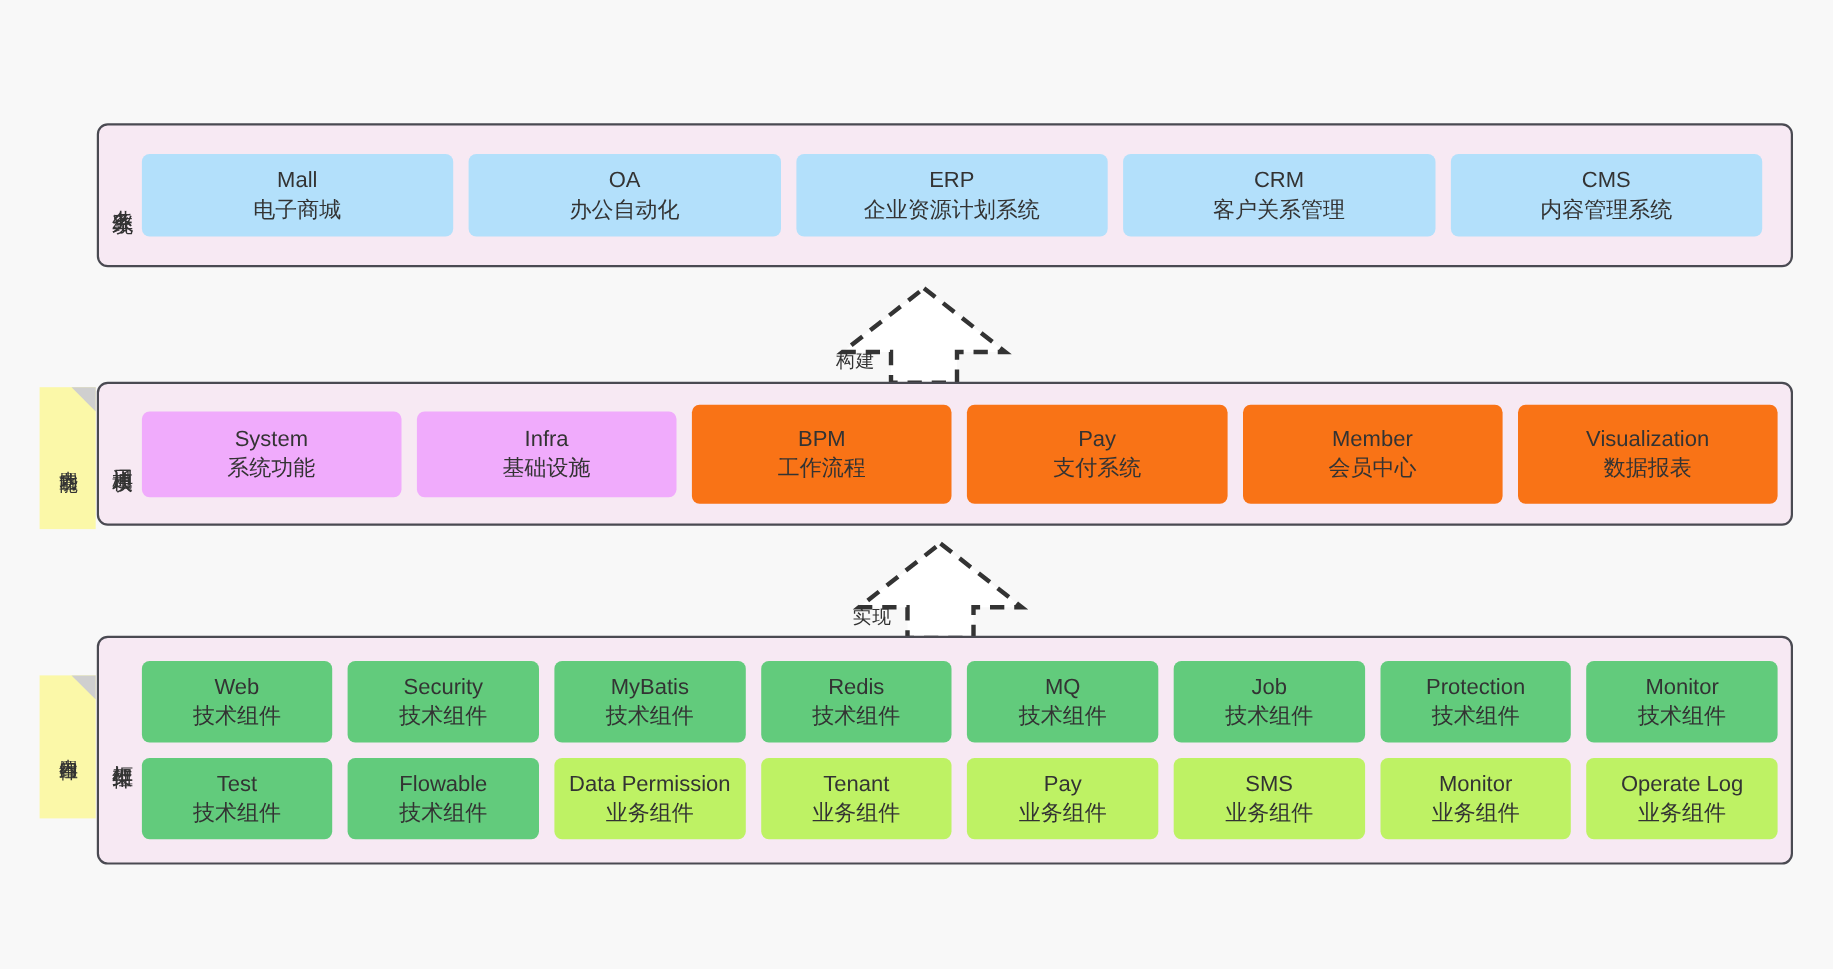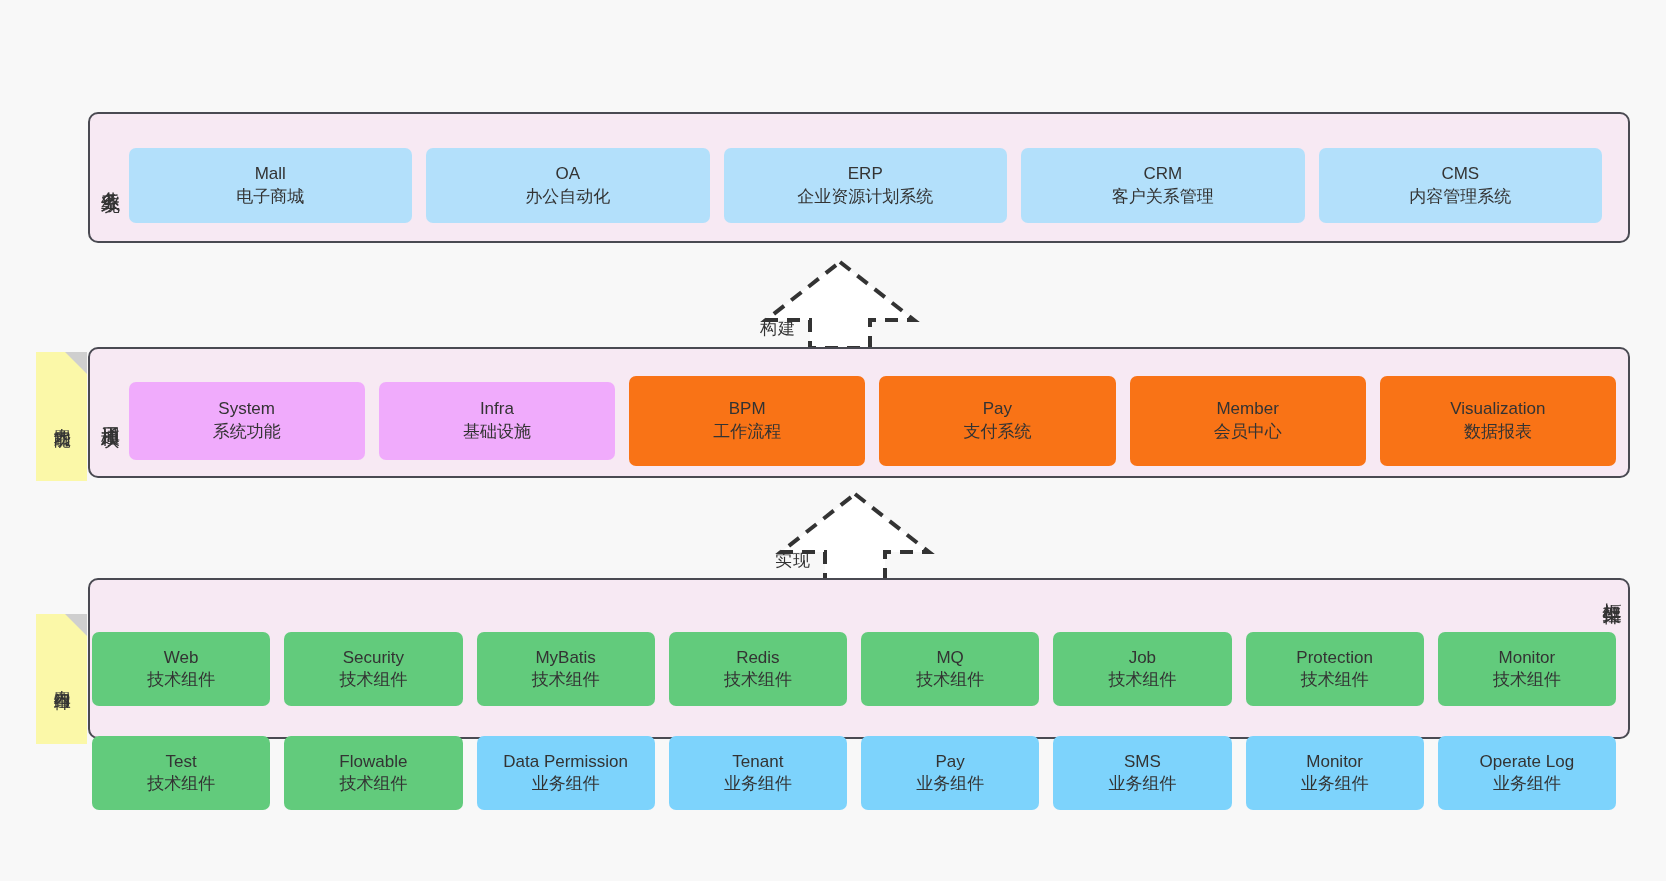--- a/index.html
+++ b/index.html
@@ -66,36 +66,35 @@
 
   
   .card {
     flex: 1 1 0;
     border-radius: 7px;
     display: flex;
     flex-direction: column;
     align-items: center;
     justify-content: center;
     text-align: center;
-    font-size: 17px;
+    font-size: 20px;
     line-height: 1.32;
     color: #333333;
     box-sizing: border-box;
     padding: 4px 6px;
     min-width: 0;
-    margin-top: 16px;
   }
   .card .en { display: block; }
   .card .cn { display: block; }
 
   .c-blue       { background: #b3e0fb; height: 75px; }
   .c-red-strong { background: #f0abfc; height: 78px; }
   .c-red-light  { background: #f97316; height: 90px; }
   .c-green-strong { background: #62cb7c; height: 74px; }
-  .c-green-light  { background: #7dd3fc; height: 74px; }
+  .c-green-light  { background: #bef264; height: 74px; }
 
   
   .sticky {
     position: absolute;
     width: 51px;
     background: #fbf8a8;
     box-sizing: border-box;
     display: flex;
     align-items: center;
     justify-content: center;
@@ -226,21 +225,21 @@
     <path d="M80 4 L154 62 L110 62 L110 90 L50 90 L50 62 L6 62 Z" fill="#ffffff" stroke="#333333" stroke-width="4" stroke-dasharray="13,9" stroke-linejoin="miter"></path>
   </svg>
   <div class="arrow-label" style="bottom:10px;">实现</div>
 </div>
 
 <div class="sticky" style="left:36px; top:614px; height:130px;">
   <span class="fold"></span>
   <span class="sticky-text">内置组件</span>
 </div>
 
-<div class="layer" id="layer-framework" style="left:88px; top:578px; width:1542px; height:161px;flex-direction:column;">
+<div class="layer" id="layer-framework" style="left:88px; top:578px; width:1542px; height:208px;">
   <div class="layer-label">框架组件</div>
   <div class="layer-body two-rows">
 
     <div class="row">
       <div class="card c-green-strong">
         <span class="en">Web</span>
         <span class="cn">技术组件</span>
       </div>
       <div class="card c-green-strong">
         <span class="en">Security</span>

